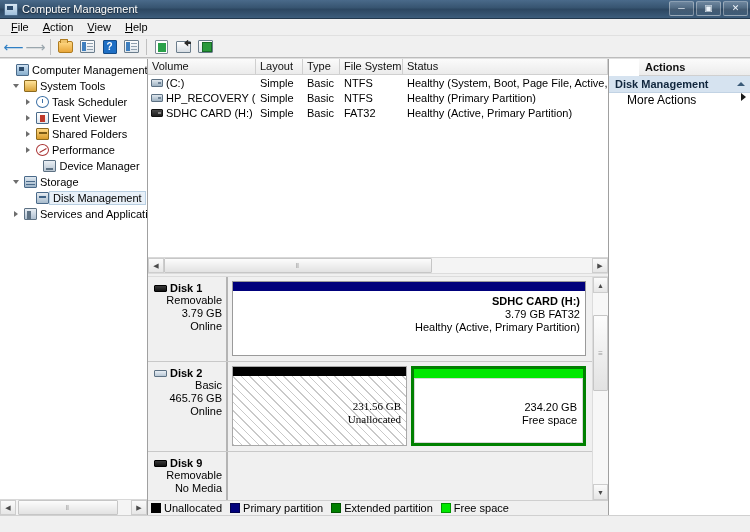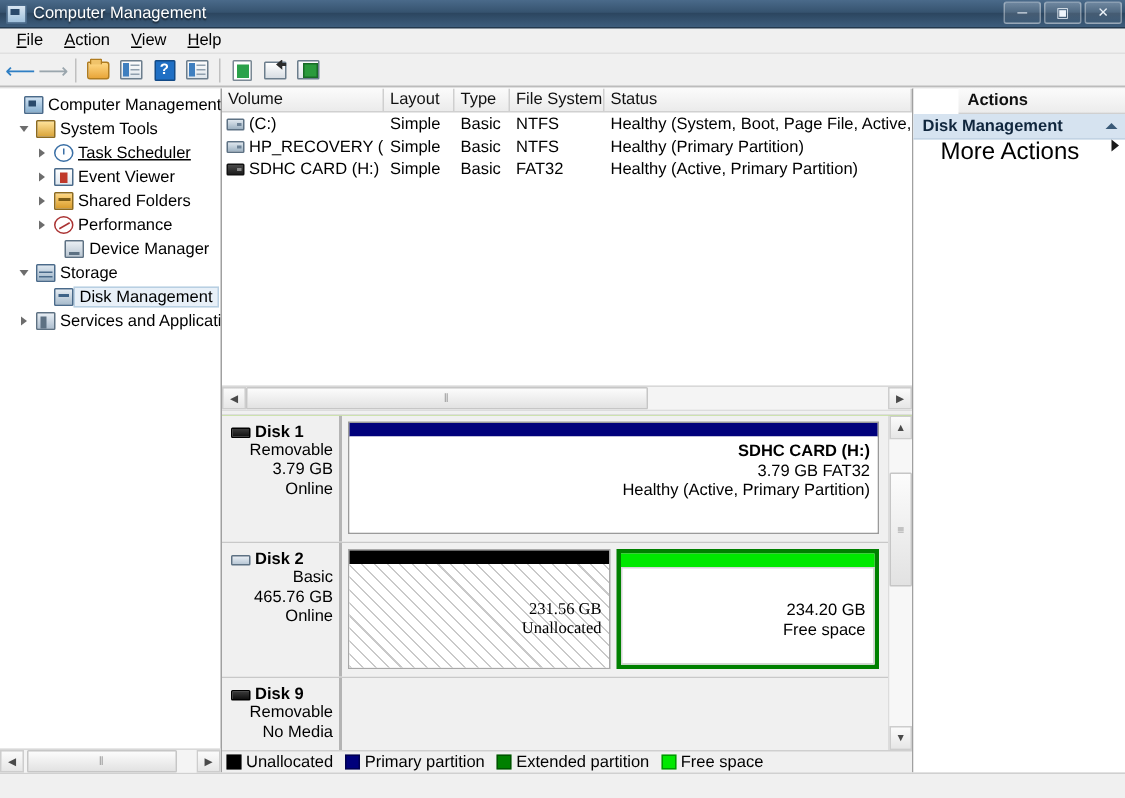--- a/index.html
+++ b/index.html
@@ -420,21 +420,21 @@
     background: #d6e3f0;
     border-bottom: 1px solid #c2d3e4;
     display: flex; align-items: center;
     padding: 0 5px 0 6px;
     font-weight: bold; font-size: 11px; color:#10263d;
   }
   .act-group .tri { margin-left:auto; width:0;height:0;
     border-left:4px solid transparent;border-right:4px solid transparent;border-bottom:4px solid #3a5a78; }
   .act-item {
     height: 17px; display:flex; 
-    padding-left: 18px; font-size: 16px; color:#000;
+    padding-left: 18px; font-size: 12px; color:#000;
   }
   .act-item .tri-r { margin-left:auto; margin-right:4px; width:0;height:0;
     border-top:4px solid transparent;border-bottom:4px solid transparent;border-left:5px solid #1a1a1a; }
 
   
   #statusbar {
     height: 17px; flex: none;
     background: #f0f0f0;
     border-top: 1px solid #d0d0d0;
   }
@@ -509,21 +509,21 @@
         <div class="tnode" style="padding-left:8px;">
           <span class="tw">
               <span class="twist open"></span>
             </span>
           <span class="tico">
               <span class="mini mi-tools"></span>
             </span>
           <span class="tlabel">System Tools</span>
         </div>
 
-        <div class="tnode" style="padding-left:20px;text-decoration:underline;">
+        <div class="tnode" style="padding-left:20px;">
           <span class="tw">
               <span class="twist"></span>
             </span>
           <span class="tico">
               <span class="mini mi-clock"></span>
             </span>
           <span class="tlabel">Task Scheduler</span>
         </div>
 
         <div class="tnode" style="padding-left:20px;">

